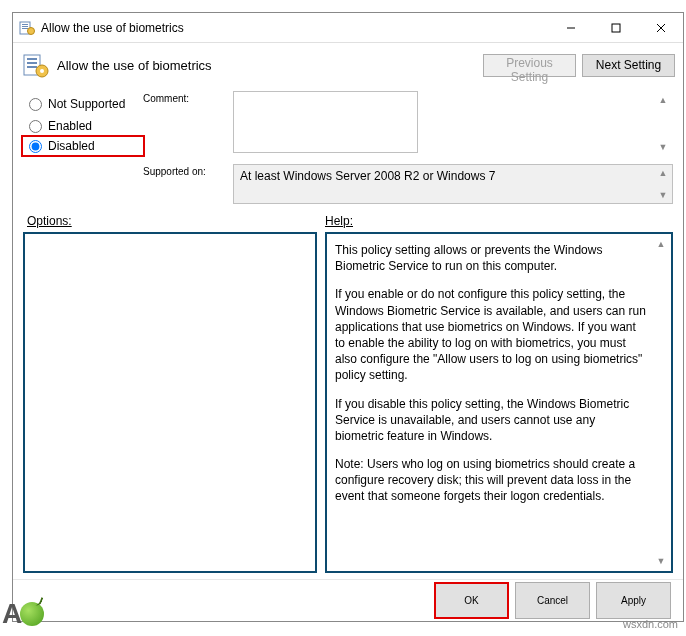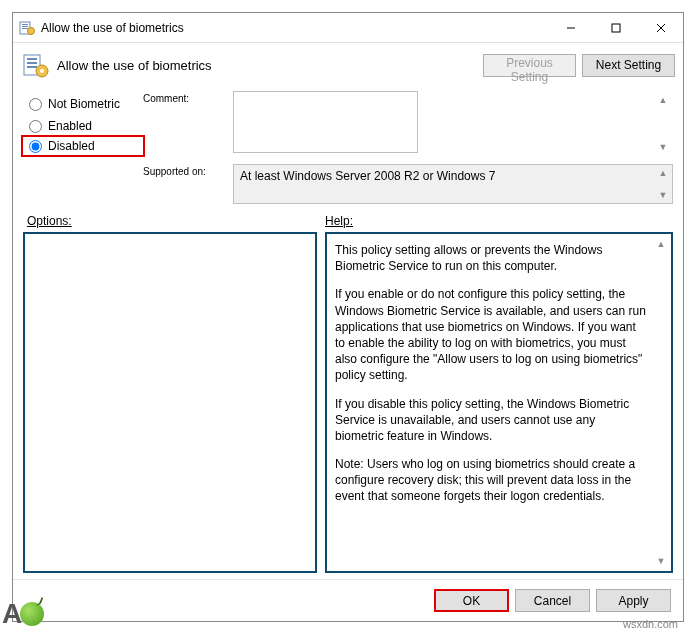--- a/index.html
+++ b/index.html
@@ -168,25 +168,25 @@
     height: 42px;
     display: flex;
     align-items: center;
     justify-content: flex-end;
     padding: 0 12px;
     gap: 6px;
     border-top: 1px solid #e8e8e8;
   }
   .footer-btn {
     width: 75px;
-    height: 23px;
+    height: 37px;
     border: 1px solid #adadad;
     background: #e1e1e1;
     font-family: inherit;
-    font-size: 12px;
+    font-size: 10px;
   }
   .footer-btn.highlight {
     border: 2px solid #e00000;
     padding: 0;
   }
   .watermark-l {
     position: absolute;
     left: 2px;
     bottom: 6px;
     font-size: 28px;
@@ -277,21 +277,21 @@
     </span>
     <span class="header-title">Allow the use of biometrics</span>
     <button class="nav-btn disabled" disabled="">Previous Setting</button>
     <button class="nav-btn">Next Setting</button>
   </div>
 
   <div class="top-area">
     <div class="radios">
       <label class="radio-row">
         <input type="radio" name="pstate" style="">
-        <span>Not Biometric</span>
+        <span>Not Supported</span>
       </label>
       <label class="radio-row">
         <input type="radio" name="pstate" style="">
         <span>Enabled</span>
       </label>
       <label class="radio-row highlight-red">
         <input type="radio" name="pstate" checked="" style="">
         <span>Disabled</span>
       </label>
     </div>

